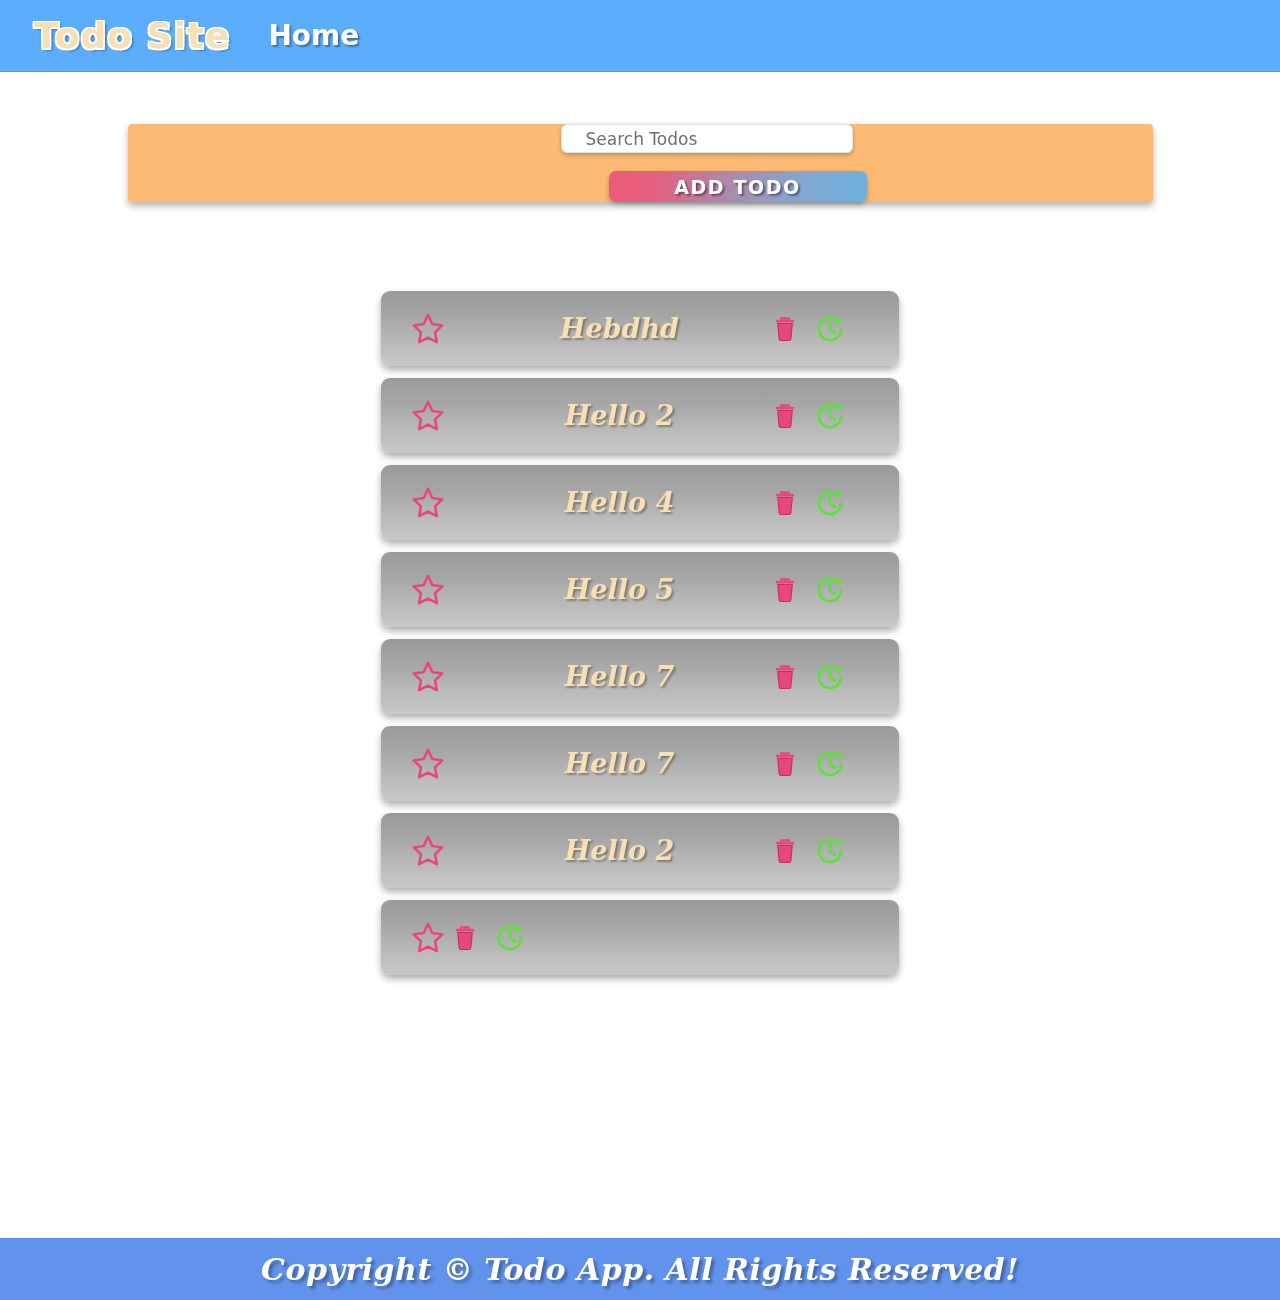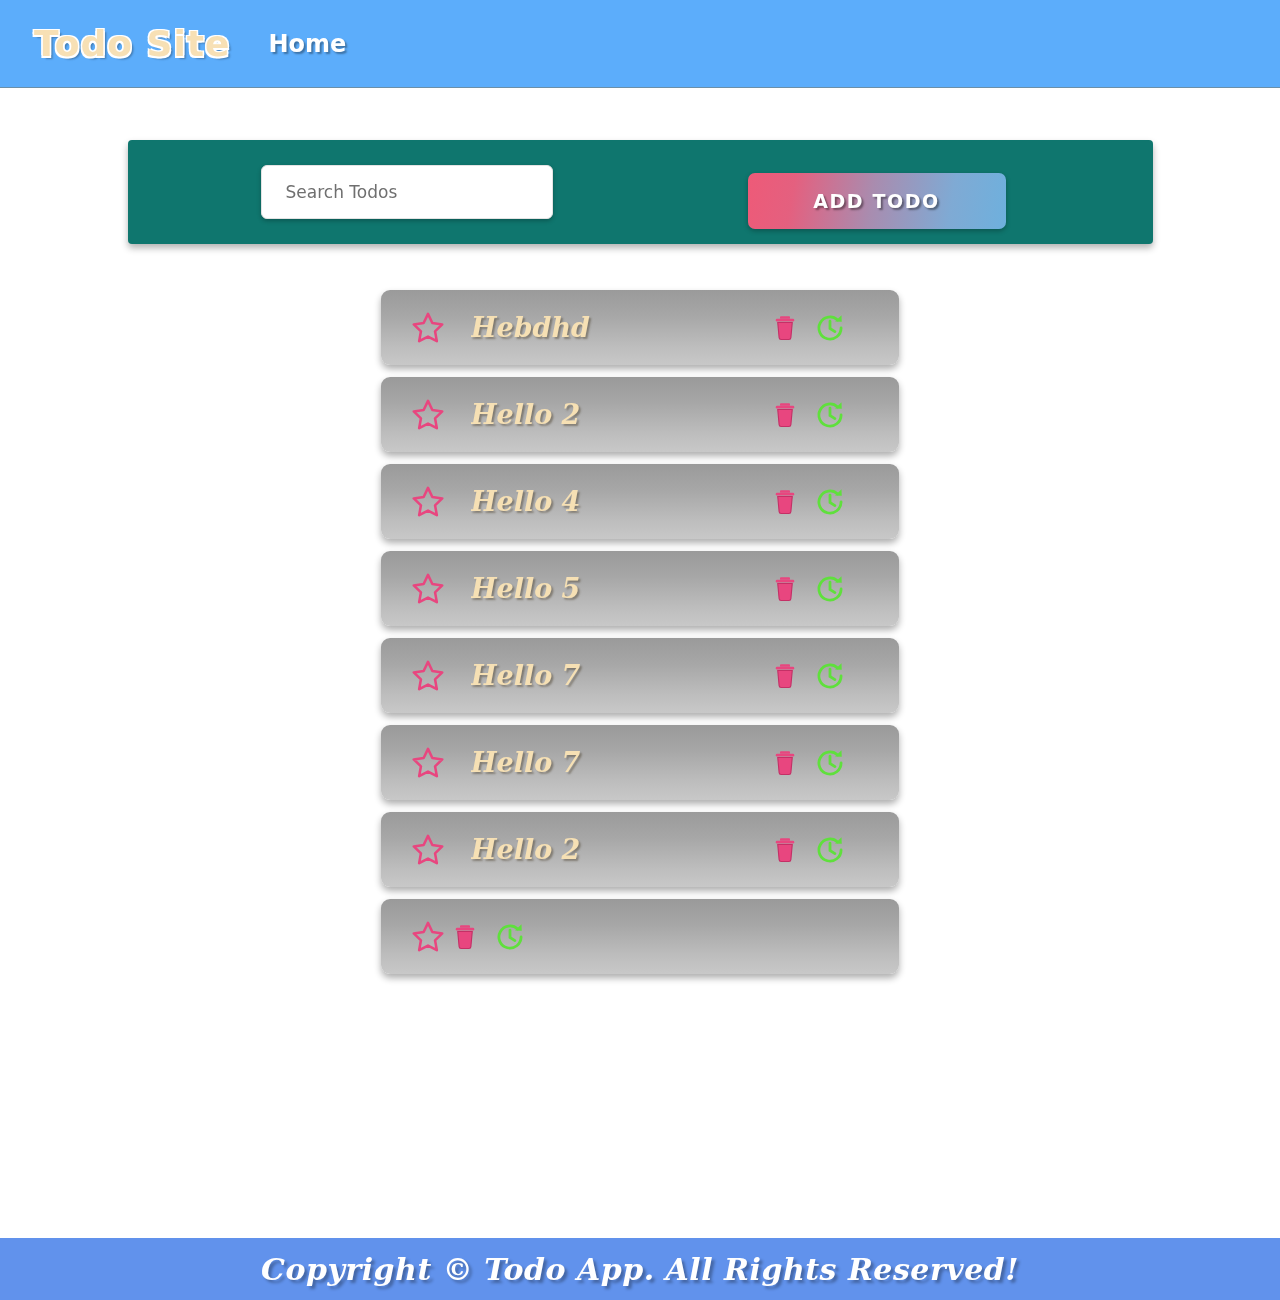--- a/index.html
+++ b/index.html
@@ -17,21 +17,21 @@
     position: relative;
     width: 1280px;
     height: 1300px;
     display: flex;
     flex-direction: column;
     background: #ffffff;
   }
 
   
   .navbar {
-    height: 88px;
+    height: 72px;
     background: #5CADFB;
     display: flex;
     align-items: center;
     padding-left: 34px;
     border-bottom: 1px solid #6b8fa8;
     flex: 0 0 auto;
   }
   .brand {
     font-family: "DejaVu Sans", sans-serif;
     font-weight: bold;
@@ -42,41 +42,42 @@
       -1.5px -1.5px 0 #ffffff,
       1.5px -1.5px 0 #ffffff,
       -1.5px  1.5px 0 #ffffff,
       1.5px  1.5px 0 #ffffff,
       3px 3px 2px rgba(0,0,0,0.28);
     margin-right: 38px;
   }
   .nav-link {
     font-family: "DejaVu Sans", sans-serif;
     font-weight: bold;
-    font-size: 24px;
+    font-size: 28px;
     color: #ffffff;
     text-decoration: none;
     text-shadow: 2px 2px 2px rgba(0,0,0,0.35);
     cursor: pointer;
   }
 
   
   .toolbar-wrap {
     padding-top: 52px;
     flex: 0 0 auto;
   }
   .toolbar {
     width: 1025px;
     margin: 0 auto;
-    height: 104px;
-    background: #0f766e;
+    height: 78px;
+    background: #fdba74;
     border-radius: 4px;
     display: flex;
     align-items: center;
     box-shadow: 0 4px 7px rgba(0,0,0,0.30);
+    flex-direction: column;
   }
   .search-input {
     margin-left: 133px;
     width: 292px;
     height: 54px;
     border: 1px solid #e3e3e3;
     border-radius: 6px;
     background: #ffffff;
     font-family: "DejaVu Sans", sans-serif;
     font-size: 17px;
@@ -101,21 +102,22 @@
     letter-spacing: 1.6px;
     cursor: pointer;
     text-shadow: 2px 2px 2px rgba(0,0,0,0.40);
     box-shadow: 0 2px 5px rgba(0,0,0,0.28);
     margin-top: 18px;
   }
 
   
   .list-area {
     flex: 1 1 auto;
-    padding-top: 46px;
+    padding-top: 89px;
+    text-align: center;
   }
   .todo-list {
     width: 518px;
     margin: 0 auto;
     list-style: none;
     padding: 0;
   }
   .todo-item {
     position: relative;
     height: 75px;

